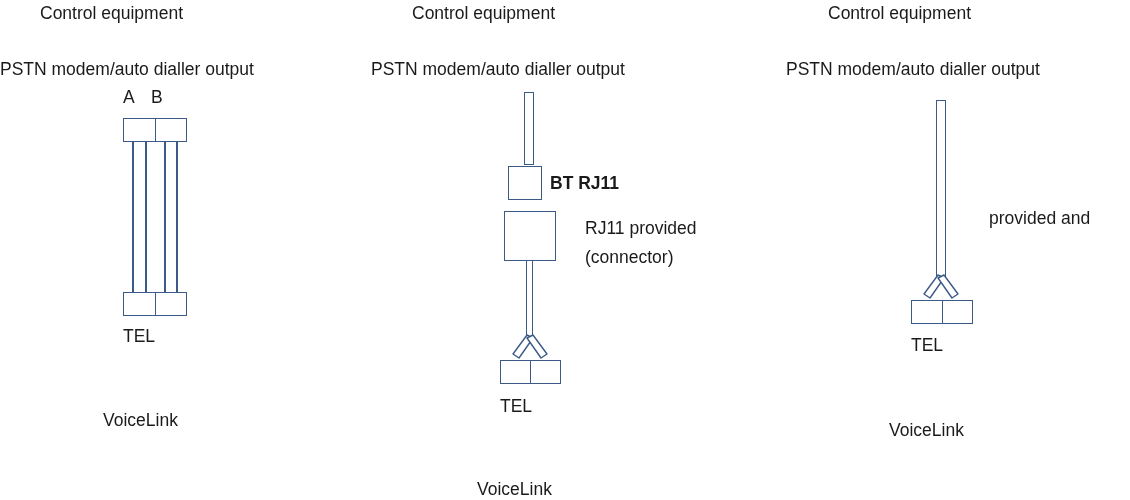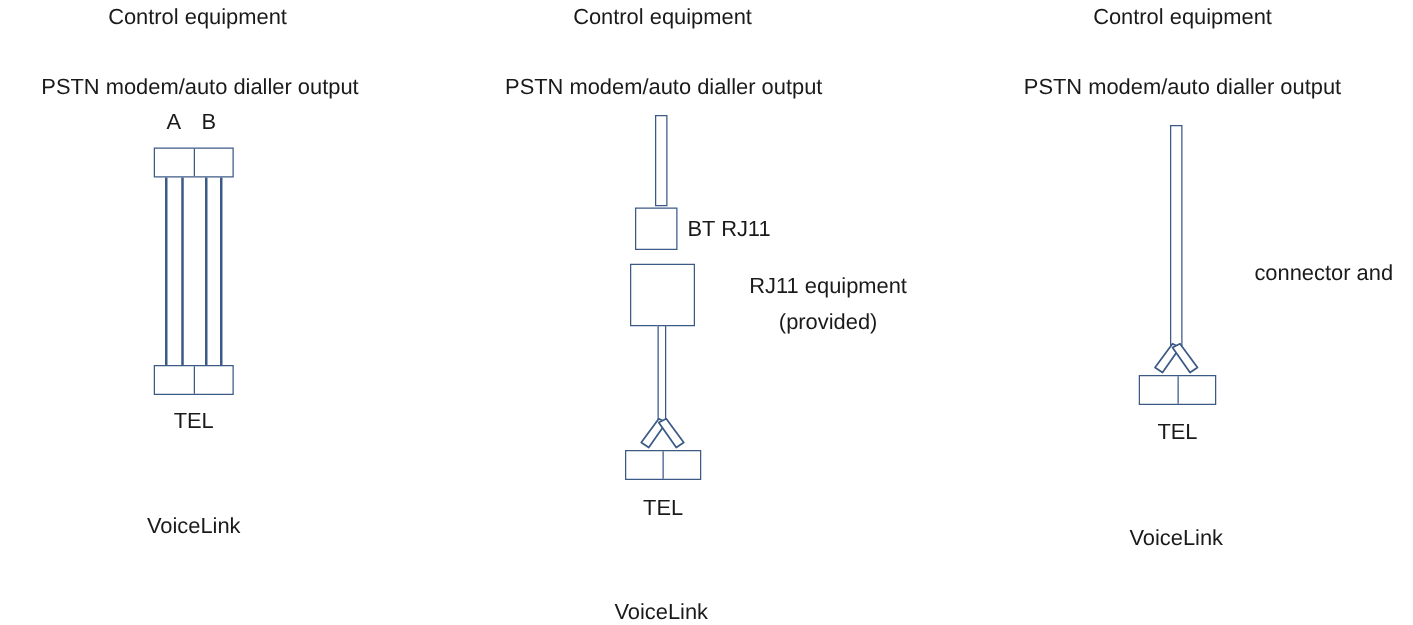--- a/index.html
+++ b/index.html
@@ -12,25 +12,24 @@
   #canvas{
     position:relative;
     width:1130px;height:500px;
     background:#ffffff;
     overflow:hidden;
   }
   .label{
     position:absolute;
     font-size:17.5px;
     line-height:20px;
-    text-align:center;
     color:var(--text);
     white-space:nowrap;
   }
-  .label.left-align{text-align:left;}
+  .label.left-align{text-align:left;font-weight:bold;}
   .multiline{white-space:normal;}
   .block{
     position:absolute;
     display:flex;
     border:1.5px solid var(--line);
     background:#fff;
   }
   .block .cell{flex:1;}
   .block .cell + .cell{border-left:1.5px solid var(--line);}
   .wire{
@@ -91,22 +90,22 @@
     <div class="label" style="left:412px;top:3px;width:236px">Control equipment</div>
     <div class="label" style="left:371px;top:59px;width:320px">PSTN modem/auto dialler output</div>
 
     <div class="cable" style="left:524px;top:92px;width:10px;height:73px"></div>
 
     <div class="box" style="left:508px;top:166px;width:34px;height:34px"></div>
     <div class="label left-align" style="left:550px;top:173px">BT RJ11</div>
 
     <div class="box" style="left:504px;top:211px;width:52px;height:50px"></div>
     <div class="label" style="left:585px;top:214px;width:155px;line-height:29px">
-      <div>RJ11 equipment</div>
-      <div>(provided)</div>
+      <div>RJ11 provided</div>
+      <div>(connector)</div>
     </div>
 
     <div class="cable" style="left:526px;top:260px;width:7px;height:77px"></div>
 
     <svg class="fan" style="left:506px;top:334px" width="48" height="26" viewBox="0 0 48 26">
       <g fill="#ffffff" stroke="currentColor" stroke-width="1.4" stroke-linejoin="round">
         <polygon points="21,1 27,4 13,24 7,20"></polygon>
         <polygon points="27,1 21,4 35,24 41,20"></polygon>
       </g>
     </svg>
@@ -134,19 +133,19 @@
     </svg>
 
     <div class="block" style="left:911px;top:300px;width:62px;height:24px">
       <div class="cell"></div>
       <div class="cell"></div>
     </div>
 
     <div class="label" style="left:911px;top:335px;width:62px">TEL</div>
 
     <div class="label note multiline" style="left:989px;top:204px;width:140px">
-      <div>connector and</div>
+      <div>provided and</div>
     </div>
 
     <div class="label" style="left:889px;top:420px;width:104px">VoiceLink</div>
   </section>
 
 </div>
 
 </body></html>

